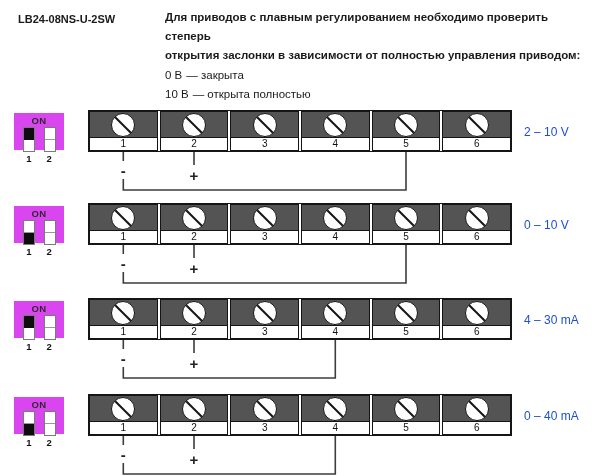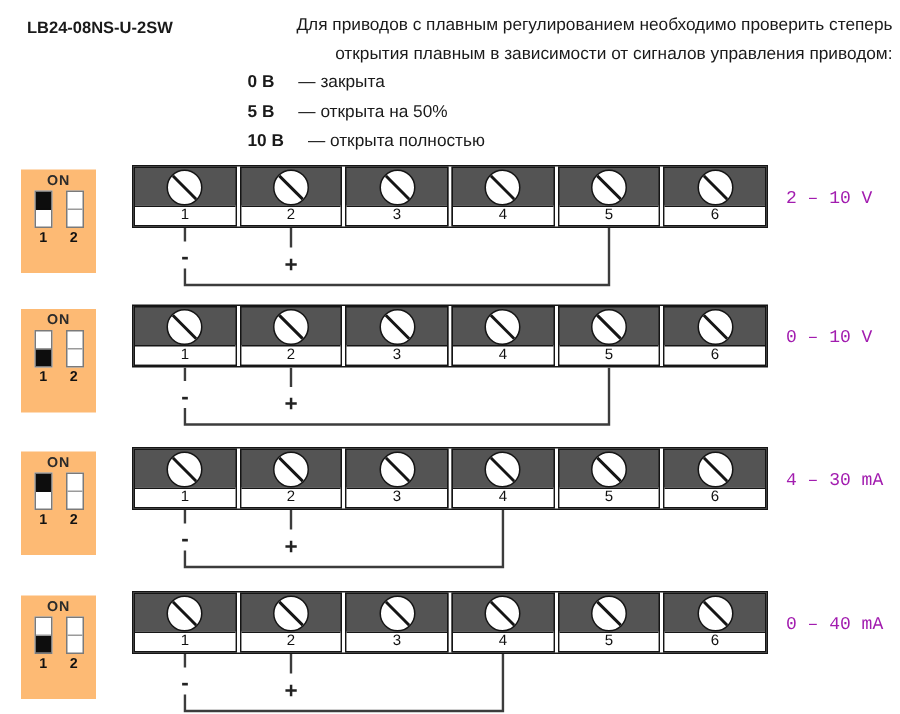--- a/index.html
+++ b/index.html
@@ -2,30 +2,30 @@
 <html><head>
 <meta charset="utf-8">
 <style>
   html,body{margin:0;padding:0;background:#fff;}
   .page{position:relative;width:600px;height:476px;background:#ffffff;overflow:hidden;
         font-family:"Liberation Sans",sans-serif;color:#1a1a1a;}
 
   
   .models{position:absolute;left:18px;top:10px;font-weight:bold;font-size:11px;line-height:19px;white-space:nowrap;}
   .desc{position:absolute;left:165px;top:8px;width:430px;font-size:11.5px;line-height:19.2px;}
-  .desc .bold-line{font-weight:normal;text-align:right;}
-  .bullet b{font-weight:bold;}
-  .bullet span{margin-left:16px;}
+  .desc .bold-line{font-weight:bold;}
+  .bullet b{font-weight:normal;}
+  .bullet span{margin-left:4px;}
 
   
   .row{position:absolute;left:0;width:600px;height:95px;}
   .row.r0{top:110px;} .row.r1{top:203px;} .row.r2{top:298px;} .row.r3{top:394px;}
 
   
-  .dip{position:absolute;left:14px;top:3px;width:50px;height:69px;background:#fdba74;text-align:center;}
+  .dip{position:absolute;left:14px;top:3px;width:50px;height:37px;background:#d946ef;text-align:center;}
   .dip-on{font-size:9.5px;font-weight:bold;margin-top:2px;letter-spacing:.5px;color:#2b2b2b;}
   .dip-switches{display:flex;justify-content:center;gap:9px;margin-top:1px;}
   .sw{width:12px;height:25px;border:1px solid #7a7a7a;background:#fff;display:flex;flex-direction:column;box-sizing:border-box;}
   .sw .h{flex:1;}
   .sw .h.top{border-bottom:1px solid #9a9a9a;}
   .sw[data-state="on"] .h.top{background:#0d0d0d;border-bottom-color:#0d0d0d;}
   .sw[data-state="off"] .h.bot{background:#0d0d0d;}
   .dip-labels{display:flex;justify-content:center;gap:15px;font-size:9.5px;font-weight:bold;margin-top:1px;color:#111;}
 
   
@@ -38,39 +38,36 @@
   .screw::after{content:"";position:absolute;left:50%;top:-4px;bottom:-4px;width:2px;margin-left:-1px;
                 background:#151515;transform:rotate(-45deg);}
   .num{height:12px;line-height:12px;background:#fff;border-top:1.5px solid #151515;font-size:10px;text-align:center;color:#111;}
 
   
   .wiring{position:absolute;left:88px;top:42px;width:424px;height:46px;}
   .wire{fill:none;stroke:#3c3c3c;stroke-width:1.6;}
   .sign{font-size:15px;font-weight:bold;fill:#222;text-anchor:middle;font-family:"Liberation Sans",sans-serif;}
 
   
-  .signal{position:absolute;left:524px;top:15px;font-size:12px;white-space:nowrap;color:#a21caf;font-family:Liberation Mono, monospace;}
+  .signal{position:absolute;left:524px;top:15px;font-size:12px;white-space:nowrap;color:#1d4ed8;}
 </style>
 </head>
 <body>
 
 <div class="page">
 
   <div class="models">
     <div>LB24-08NS-U-2SW</div>
   </div>
 
   <div class="desc">
     <div class="bold-line">Для приводов с плавным регулированием необходимо проверить степерь</div>
-    <div class="bold-line">открытия плавным в зависимости от сигналов управления приводом:</div>
+    <div class="bold-line">открытия заслонки в зависимости от полностью управления приводом:</div>
     <div class="bullet">
       <b>0 В</b><span>— закрыта</span>
-    </div>
-    <div class="bullet">
-      <b>5 В</b><span>— открыта на 50%</span>
     </div>
     <div class="bullet">
       <b>10 В</b><span>— открыта полностью</span>
     </div>
   </div>
 
   <div class="row r0">
     <div class="dip">
       <div class="dip-on">ON</div>
       <div class="dip-switches">

